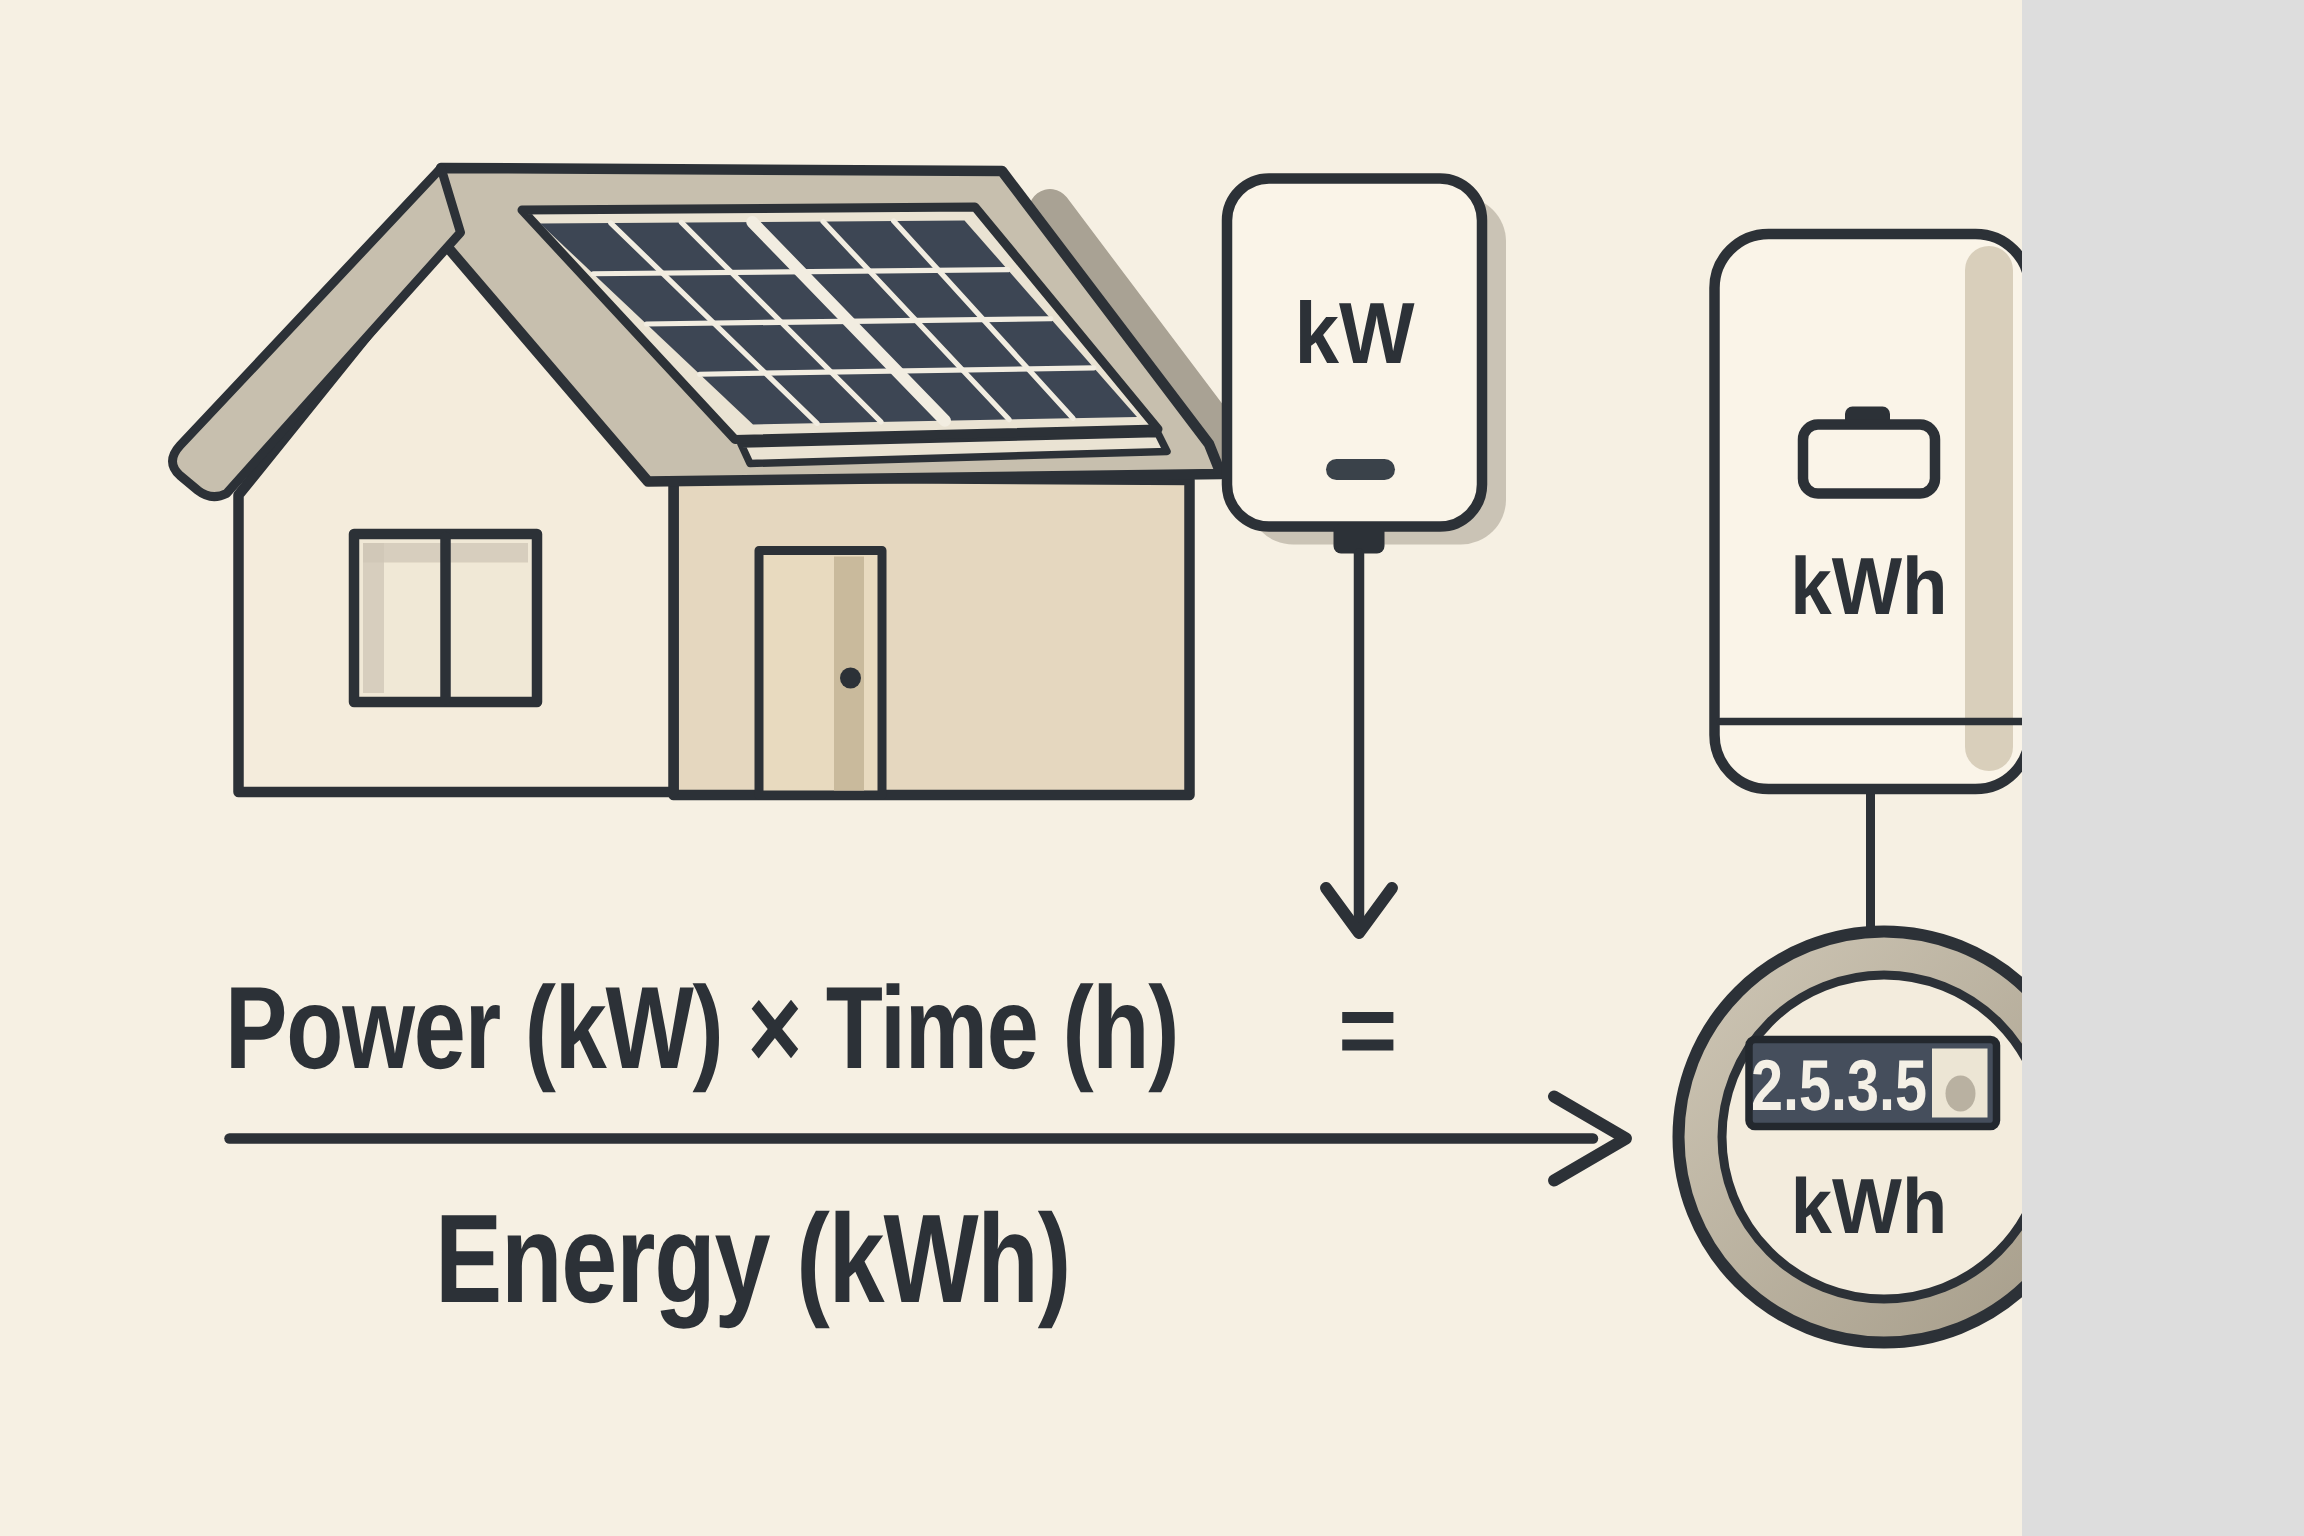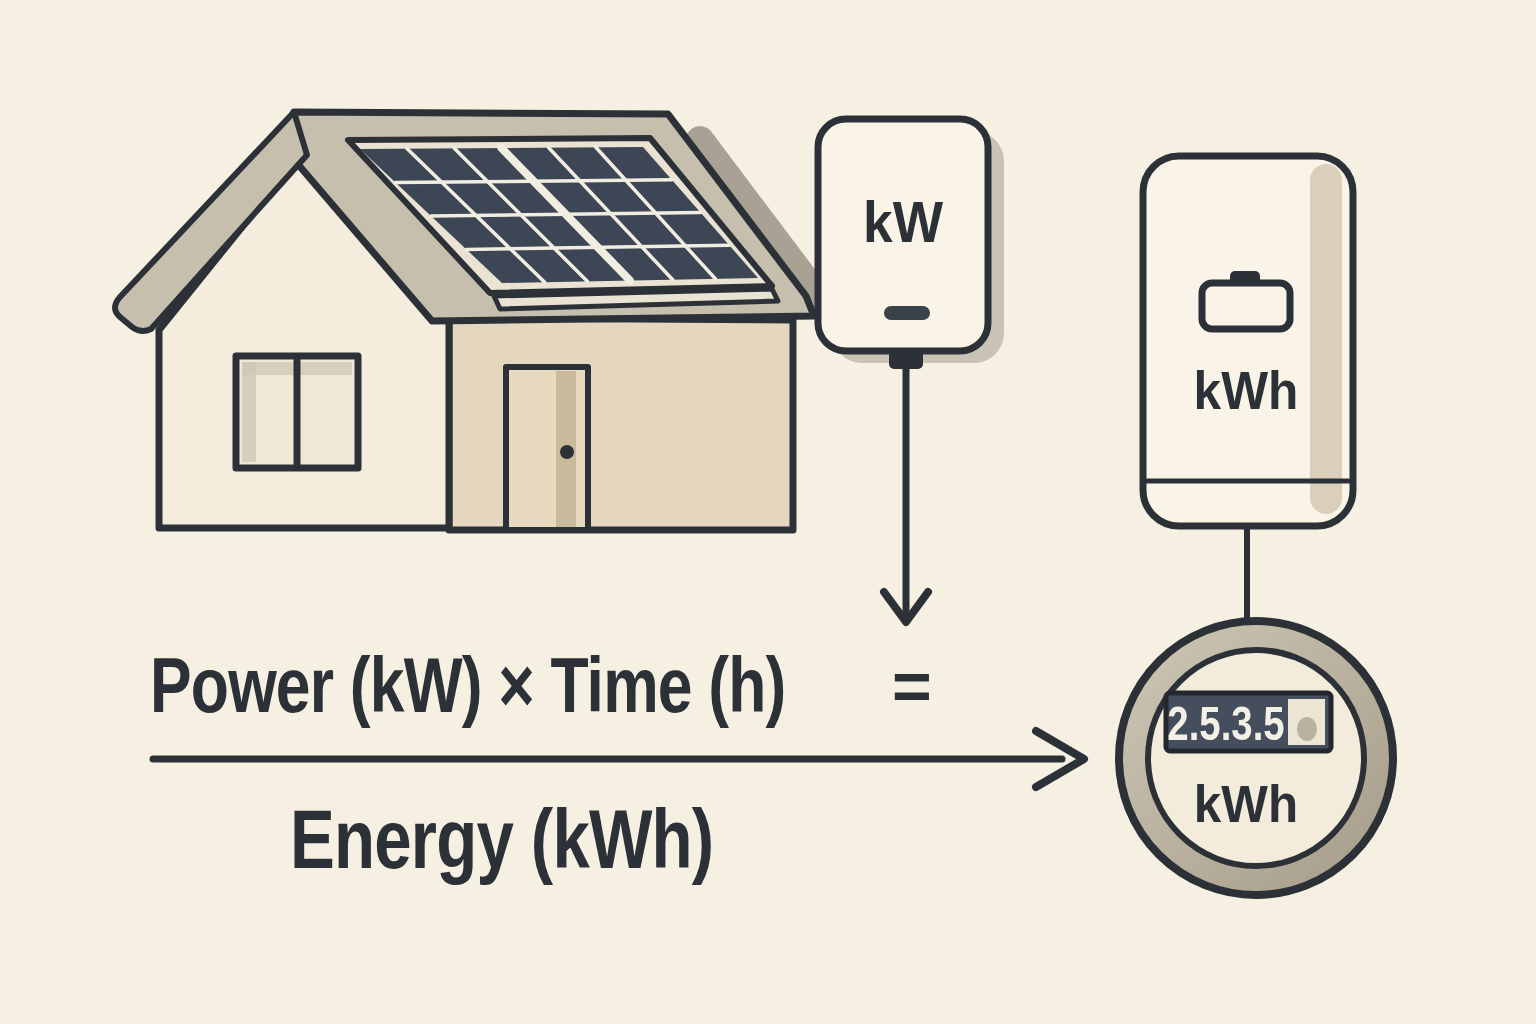--- a/index.html
+++ b/index.html
@@ -1,17 +1,17 @@
 <!DOCTYPE html>
 <html style="--background: #f6f0e3; --ink: #2c3137; --roof: #c7bfae; --roof_shadow: #a9a294; --wall_front: #f4ecdc; --wall_side: #e5d7bf; --door: #e8dabf; --door_trim: #c9ba9c; --window_pane: #f0e8d6; --window_shade: #cfc5b5; --panel: #3d4654; --panel_grid: #f2ede1; --panel_frame: #eae3d3; --device_fill: #faf4e8; --device_shadow: #a59e90; --vent: #3a424a; --stripe: #d9cfbb; --meter_ring: #b3aa97; --meter_ring_light: #cfc7b6; --meter_face: #f3ecdd; --display_bg: #454e5c; --display_frame: #23282e; --display_text: #f4f0e6; --display_cell: #ece5d4; --display_dot: #b9b1a1;"><head>
 <meta charset="utf-8">
 <style>
   html,body{margin:0;padding:0;background:#ddd;}
   .canvas{
-    position:relative;width:1536px;height:1024px;overflow:hidden;
+    position:relative;width:1348px;height:1024px;overflow:hidden;
     background:var(--background,#f6f0e3);
     font-family:"Liberation Sans",sans-serif;
   }
   svg{position:absolute;left:0;top:0;display:block;}
   
   .ol{stroke:var(--ink);stroke-linejoin:round;stroke-linecap:round;}
   .nofill{fill:none;}
   
   .f-roof{fill:var(--roof);}
   .f-wallf{fill:var(--wall_front);}

